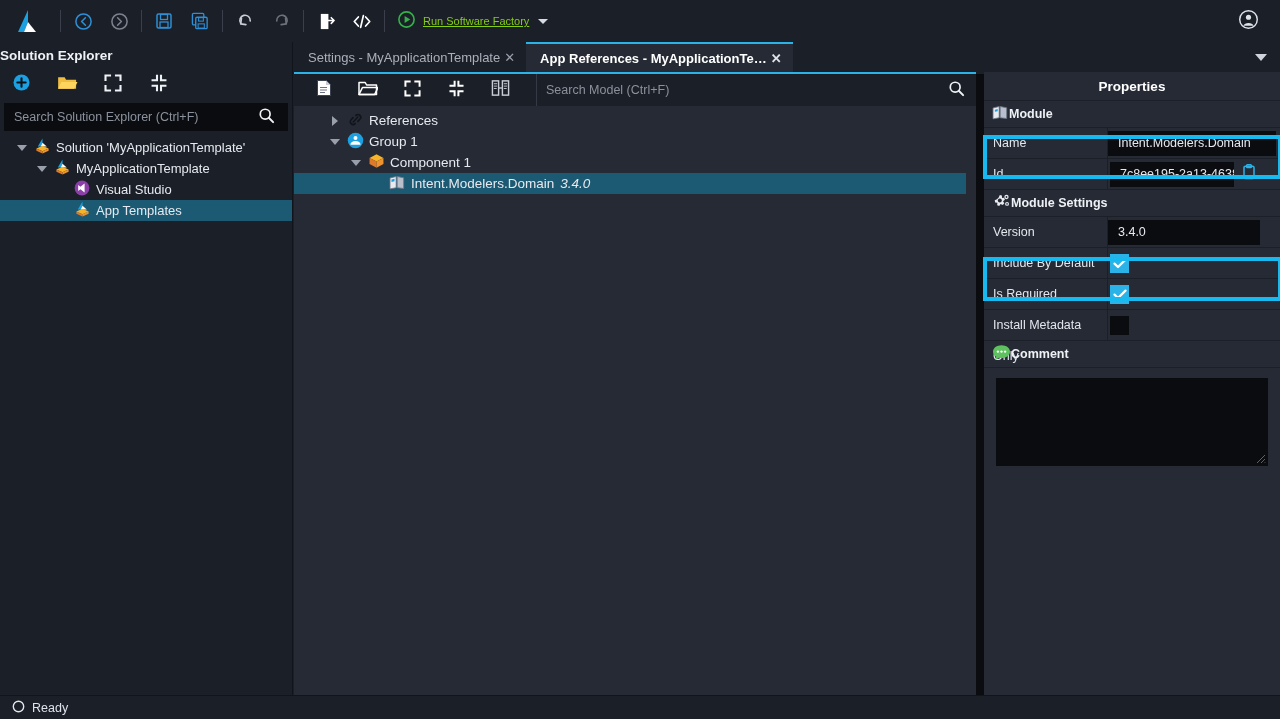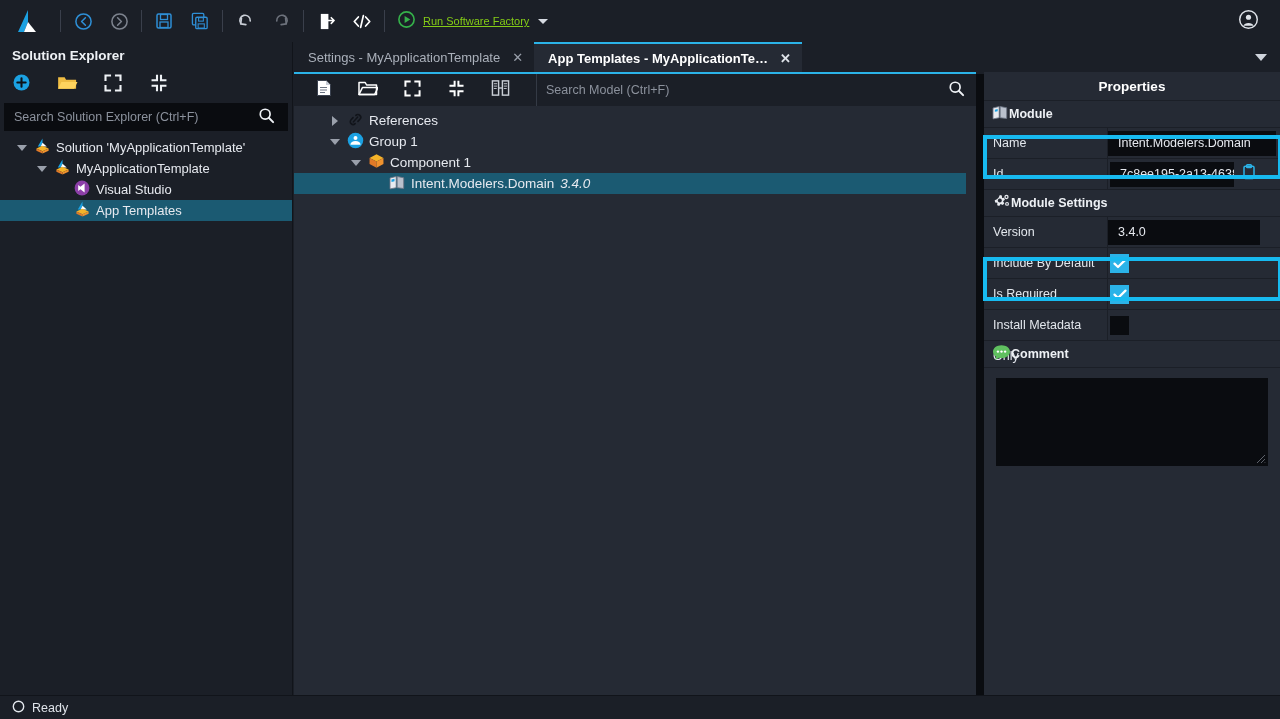--- a/index.html
+++ b/index.html
@@ -39,21 +39,21 @@
     display: flex; align-items: center; justify-content: center; cursor: pointer;
   }
 
   
   .left-panel {
     position: absolute; left: 0; top: 42px; width: 293px; height: 653px;
     background: #1b1f27;
     border-right: 1px solid #11141a;
   }
   .lp-title {
-    height: 27px; line-height: 27px; padding-left: 12px;
+    height: 27px; line-height: 27px; 
     font-size: 13.5px; font-weight: bold; color: #eef1f5;
   }
   .lp-toolbar {
     height: 31px; display: flex; align-items: center; padding-left: 8px; gap: 20px;
     background: #1b1f27;
   }
   .lp-tb-btn { width: 26px; height: 26px; display: flex; align-items: center; justify-content: center; cursor: pointer; }
   .lp-search {
     margin: 3px 4px 0 4px; height: 28px; background: #0a0c10;
     display: flex; align-items: center; border: 1px solid #0a0c10;
@@ -77,21 +77,21 @@
   .tri-rt { width:0;height:0;border-top:5px solid transparent;border-bottom:5px solid transparent;border-left:6px solid #9aa0ab; }
   .tico { width: 20px; display:flex; align-items:center; justify-content:center; flex:none; margin-right: 4px; }
   .tlabel { padding-right: 8px; }
 
   
   .tabbar {
     position: absolute; left: 294px; top: 42px; width: 986px; height: 30px;
     background: #1b1f27; display: flex; align-items: flex-end;
   }
   .tab {
-    height: 30px; display: flex; align-items: center; gap: 12px;
+    height: 30px; display: flex; align-items: center; gap: 4px;
     padding: 0 11px 0 14px; font-size: 13px; cursor: pointer;
     color: #aab0ba; background: #1b1f27;
   }
   .tab.active {
     background: #252a34; color: #ffffff; font-weight: bold;
     border-top: 2px solid #2bb3e8;
   }
   .tab-x { font-size: 13px; color: #9aa0ab; cursor: pointer; line-height: 1; }
   .tab.active .tab-x { color: #dfe3e9; }
   .tabbar-caret {
@@ -401,21 +401,21 @@
         </div>
       </div>
   </div>
 
   <div class="tabbar">
     <div class="tab">
       <span>Settings - MyApplicationTemplate</span>
       <span class="tab-x">✕</span>
     </div>
     <div class="tab active">
-      <span>App Templates - MyApplicationTe…</span>
+      <span>App References - MyApplicationTe…</span>
       <span class="tab-x">✕</span>
     </div>
     <div class="tabbar-caret">
       <span>
         <svg width="12" height="8" viewBox="0 0 12 8">
             <polygon points="0,0 12,0 6,7" fill="#cfd4dc"></polygon>
           </svg>
       </span>
     </div>
   </div>

